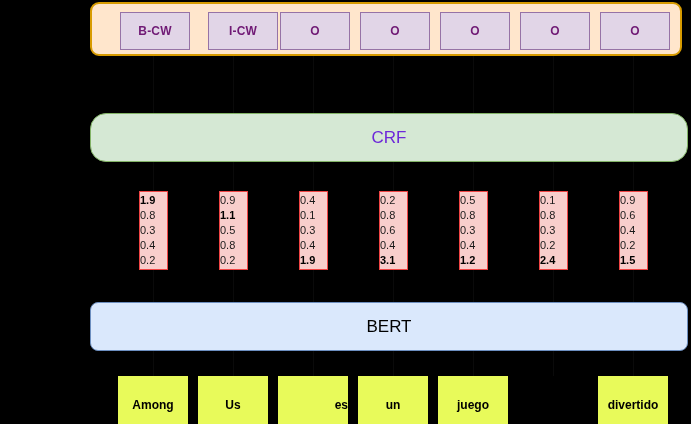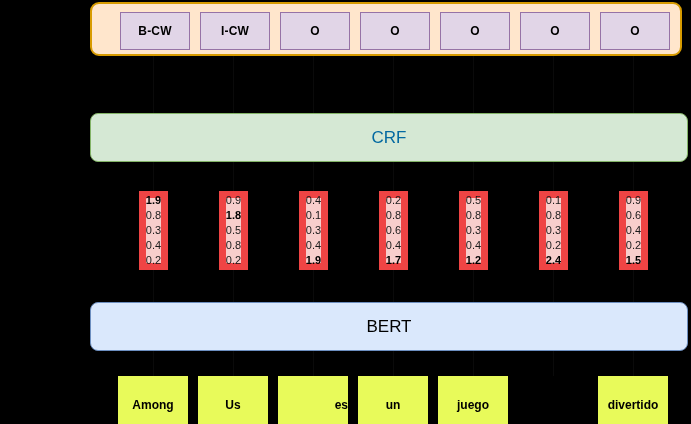--- a/index.html
+++ b/index.html
@@ -51,54 +51,54 @@
     width: 70px;
     height: 38px;
     box-sizing: border-box;
     background: #e1d5e7;
     border: 1px solid #9673a6;
     display: flex;
     align-items: center;
     justify-content: center;
     font-size: 12px;
     font-weight: bold;
-    color: #000000;
+    color: #701a75;
     letter-spacing: 0.2px;
   }
 
   
   #crf-box {
     position: absolute;
     left: 90px;
     top: 113px;
     width: 598px;
     height: 49px;
     box-sizing: border-box;
     background: #d5e8d4;
     border: 1px solid #82b366;
-    border-radius: 8px;
+    border-radius: 16px;
     display: flex;
     align-items: center;
     justify-content: center;
     font-size: 17px;
-    color: #0369a1;
+    color: #6d28d9;
   }
 
   
   .score-box {
     position: absolute;
     top: 191px;
     width: 29px;
     height: 79px;
     box-sizing: border-box;
     background: #f8cecc;
-    border: 7px solid #ef4444;
+    border: 1px solid #ef4444;
     display: flex;
     flex-direction: column;
-    align-items: center;
+    align-items: flex-start;
     justify-content: center;
     padding: 1px 0;
   }
   .score-val {
     font-size: 11px;
     line-height: 15px;
     color: #1a1a1a;
     text-align: center;
   }
   .score-val.best {
@@ -176,21 +176,21 @@
   <div class="connector" style="left:393px; top:351px; height:25px;"></div>
   <div class="connector" style="left:473px; top:351px; height:25px;"></div>
   <div class="connector" style="left:553px; top:351px; height:25px;"></div>
   <div class="connector" style="left:633px; top:351px; height:25px;"></div>
 
   <div id="tag-container">
     <div class="tag-row">
       <div class="tag-box" style="left:28px;">
           <span>B-CW</span>
         </div>
-      <div class="tag-box" style="left:108px;">
+      <div class="tag-box" style="left:116px;">
           <span>I-CW</span>
         </div>
       <div class="tag-box" style="left:188px;">
           <span>O</span>
         </div>
       <div class="tag-box" style="left:268px;">
           <span>O</span>
         </div>
       <div class="tag-box" style="left:348px;">
           <span>O</span>
@@ -211,40 +211,40 @@
   <div class="score-box" style="left:139px;">
     <span class="score-val best">1.9</span>
     <span class="score-val">0.8</span>
     <span class="score-val">0.3</span>
     <span class="score-val">0.4</span>
     <span class="score-val">0.2</span>
   </div>
 
   <div class="score-box" style="left:219px;">
     <span class="score-val">0.9</span>
-    <span class="score-val best">1.8</span>
+    <span class="score-val best">1.1</span>
     <span class="score-val">0.5</span>
     <span class="score-val">0.8</span>
     <span class="score-val">0.2</span>
   </div>
 
   <div class="score-box" style="left:299px;">
     <span class="score-val">0.4</span>
     <span class="score-val">0.1</span>
     <span class="score-val">0.3</span>
     <span class="score-val">0.4</span>
     <span class="score-val best">1.9</span>
   </div>
 
   <div class="score-box" style="left:379px;">
     <span class="score-val">0.2</span>
     <span class="score-val">0.8</span>
     <span class="score-val">0.6</span>
     <span class="score-val">0.4</span>
-    <span class="score-val best">1.7</span>
+    <span class="score-val best">3.1</span>
   </div>
 
   <div class="score-box" style="left:459px;">
     <span class="score-val">0.5</span>
     <span class="score-val">0.8</span>
     <span class="score-val">0.3</span>
     <span class="score-val">0.4</span>
     <span class="score-val best">1.2</span>
   </div>
 

